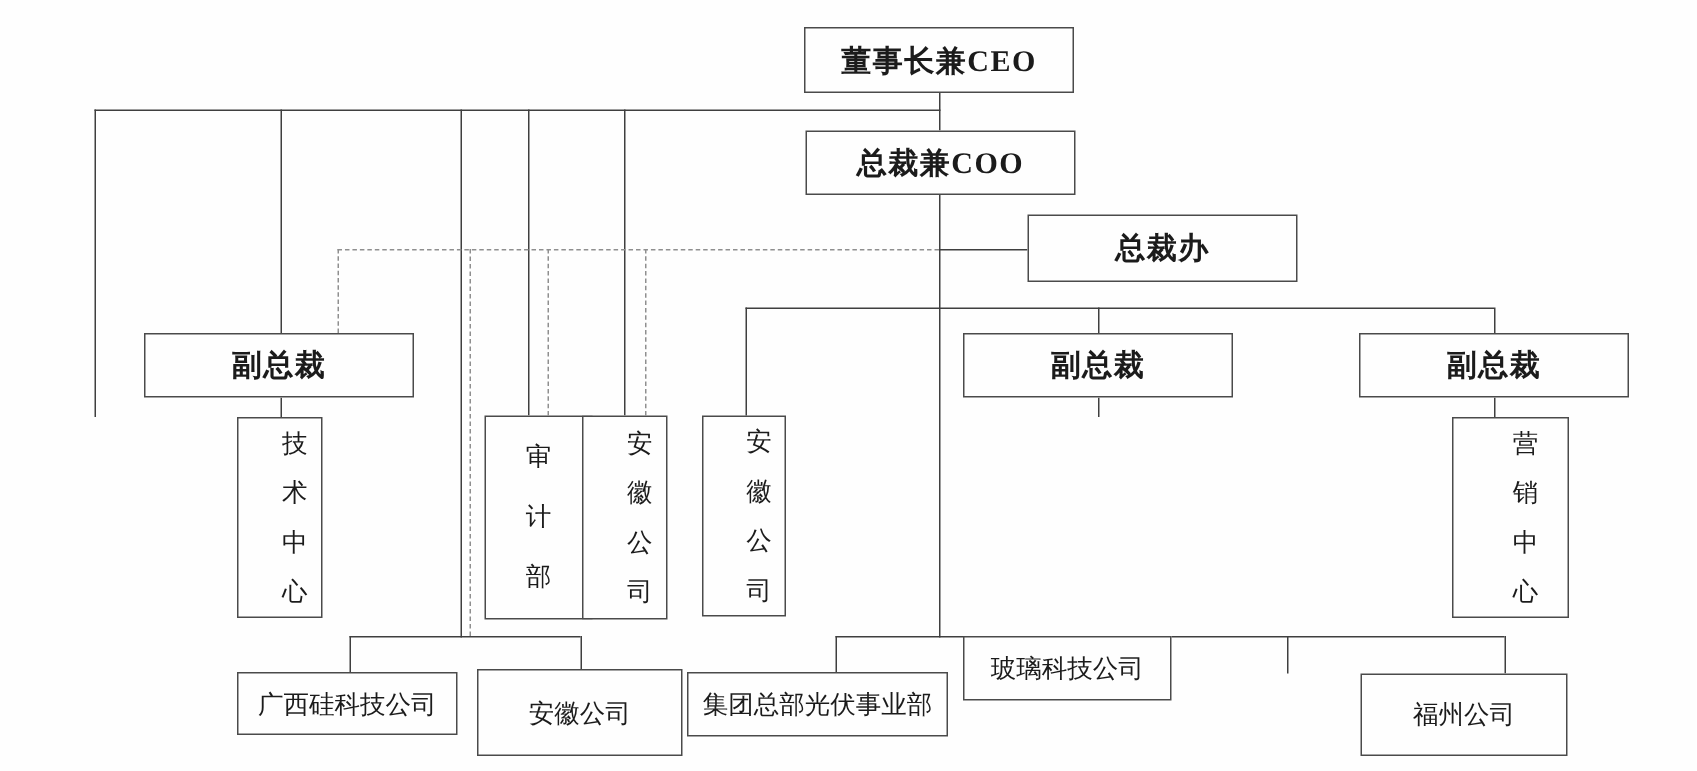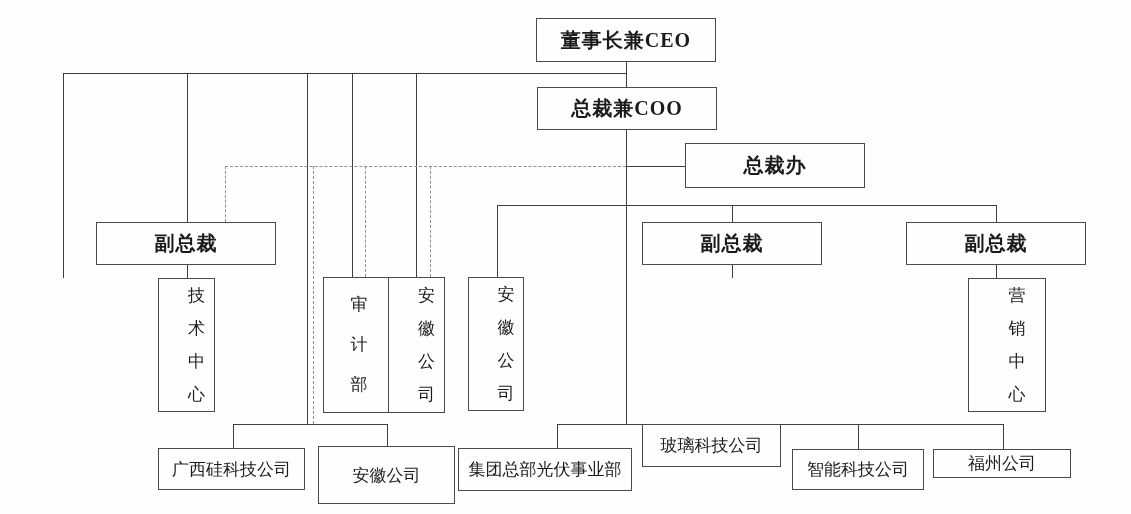--- a/index.html
+++ b/index.html
@@ -113,20 +113,17 @@
   </div>
   <div class="node bnode" style="left:318px;top:446px;width:137px;height:58px">
     <span class="lbl">安徽公司</span>
   </div>
   <div class="node bnode" style="left:458px;top:448px;width:174px;height:43px">
     <span class="lbl">集团总部光伏事业部</span>
   </div>
   <div class="node bnode" style="left:642px;top:424px;width:139px;height:43px">
     <span class="lbl">玻璃科技公司</span>
   </div>
-  <div class="node bnode" style="left:792px;top:449px;width:132px;height:41px">
-    <span class="lbl">智能科技公司</span>
-  </div>
-  <div class="node bnode" style="left:933px;top:449px;width:138px;height:29px">
+  <div class="node bnode" style="left:907px;top:449px;width:138px;height:55px">
     <span class="lbl">福州公司</span>
   </div>
 
 </div>
 
 </body></html>

